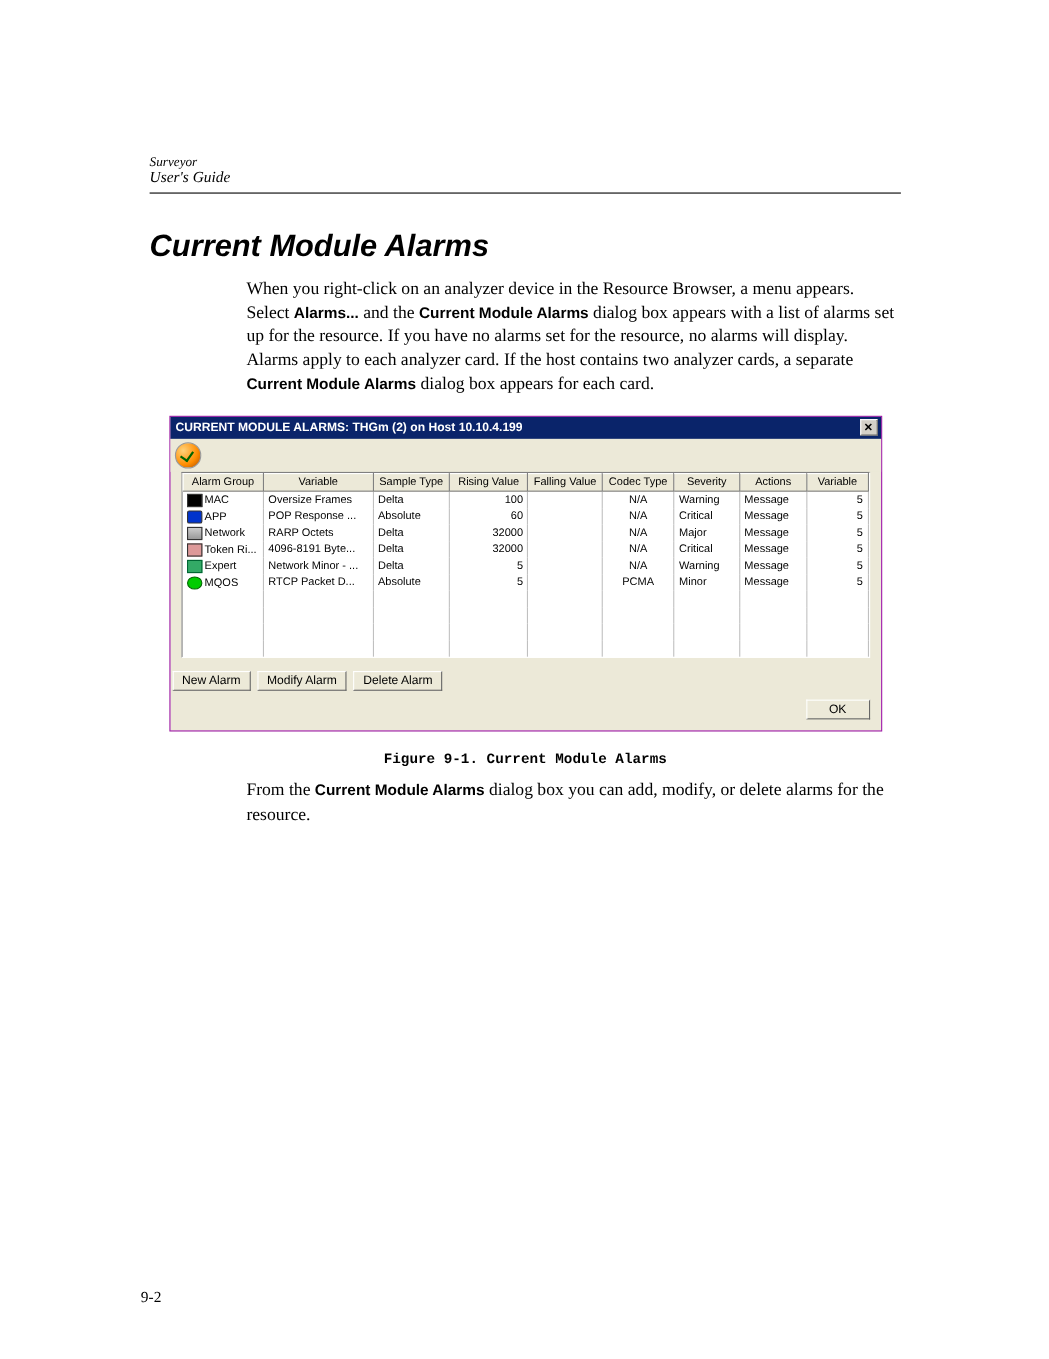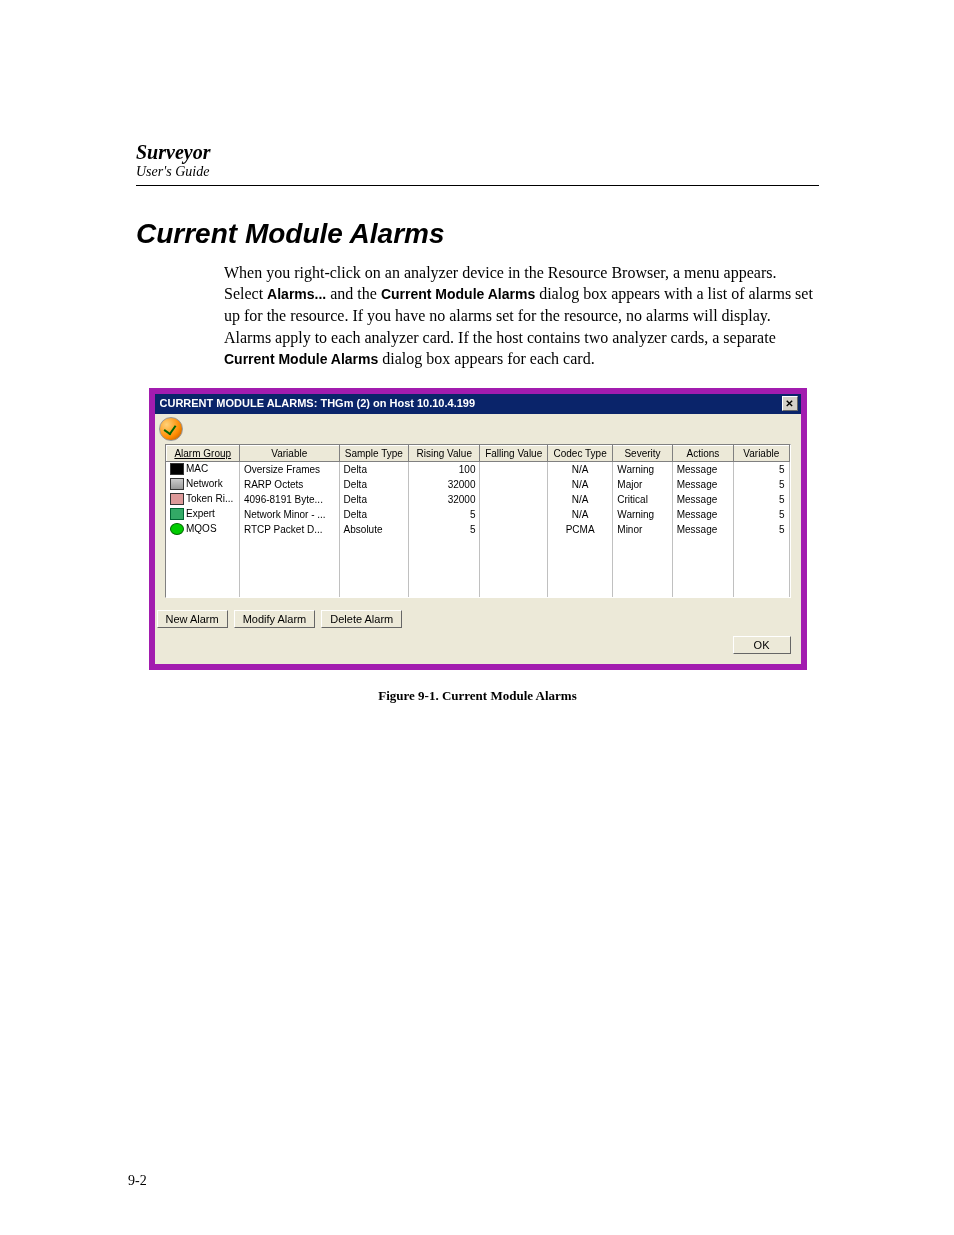--- a/index.html
+++ b/index.html
@@ -18,23 +18,23 @@
     box-sizing: border-box;
     height: 100%;
     position: relative;
   }
   .running-head {
     border-bottom: 1.5px solid #000;
     padding-bottom: 4px;
     margin-bottom: 32px;
   }
   .running-title {
-    font-weight: bold;
+    font-weight: normal;
     font-style: italic;
-    font-size: 20px;
+    font-size: 12px;
     line-height: 1.2;
   }
   .running-sub {
     font-style: italic;
     font-size: 14px;
     line-height: 1.2;
   }
   h1.section {
     font-family: Arial, Helvetica, sans-serif;
     font-style: italic;
@@ -49,21 +49,21 @@
   }
   .body-text p { margin: 0 0 6px 0; }
   .bold-sans {
     font-family: Arial, Helvetica, sans-serif;
     font-weight: bold;
     font-size: 14px;
   }
   .dialog {
     margin: 18px auto 12px auto;
     width: 646px;
-    border: 6px solid #a21caf;
+    border: 1px solid #a21caf;
     background: #ece9d8;
     font-family: Tahoma, Arial, sans-serif;
     font-size: 10px;
     color: #000;
   }
   .titlebar {
     background: #0a246a;
     color: #fff;
     font-weight: bold;
     font-size: 11px;
@@ -134,21 +134,21 @@
     text-align:center;
     white-space:nowrap;
   }
   table.grid td {
     border-right:1px solid #c0c0c0;
     padding:1px 4px;
     white-space:nowrap;
     height:13px;
   }
   table.grid tr.blank td { border-right:1px solid #c0c0c0; }
-  .col-group { width: 64px; text-decoration: underline; }
+  .col-group { width: 64px; }
   .col-var   { width: 90px; }
   .col-st    { width: 60px; }
   .col-rv    { width: 62px; text-align:right; }
   .col-fv    { width: 58px; }
   .col-ct    { width: 56px; text-align:center;}
   .col-sev   { width: 50px; }
   .col-act   { width: 52px; }
   .col-int   { width: 46px; text-align:right;}
   td.num { text-align:right; }
   td.ctr { text-align:center; }
@@ -180,21 +180,21 @@
     font-size:11px;
     cursor:pointer;
   }
   .ok-row {
     padding: 0 10px 10px 10px;
     display:flex;
     justify-content:flex-end;
   }
   .figure-caption {
     text-align:center;
-    font-family: Liberation Serif, serif;
+    font-family: Liberation Mono, monospace;
     font-weight:bold;
     font-size:13px;
     margin: 18px 0 10px 0;
   }
   .page-number {
     position:absolute;
     bottom:46px;
     left:128px;
     font-size:14px;
   }
@@ -251,20 +251,31 @@
             <td>Oversize Frames</td>
             <td>Delta</td>
             <td class="num">100</td>
             <td></td>
             <td class="ctr">N/A</td>
             <td>Warning</td>
             <td>Message</td>
             <td class="num">5</td>
           </tr>
           <tr>
+            <td><span class="icon-chip ic-app"></span><span>APP</span></td>
+            <td>POP Response ...</td>
+            <td>Absolute</td>
+            <td class="num">60</td>
+            <td></td>
+            <td class="ctr">N/A</td>
+            <td>Critical</td>
+            <td>Message</td>
+            <td class="num">5</td>
+          </tr>
+          <tr>
             <td><span class="icon-chip ic-net"></span><span>Network</span></td>
             <td>RARP Octets</td>
             <td>Delta</td>
             <td class="num">32000</td>
             <td></td>
             <td class="ctr">N/A</td>
             <td>Major</td>
             <td>Message</td>
             <td class="num">5</td>
           </tr>
@@ -354,15 +365,22 @@
       <span class="btn">Delete Alarm</span>
       <span class="spacer"></span>
     </div>
     <div class="ok-row">
       <span class="btn" style="padding:2px 20px;">OK</span>
     </div>
   </div>
 
   <div class="figure-caption">Figure 9-1.  Current Module Alarms</div>
 
+  <div class="body-text">
+    <p>
+      <span>From the </span>
+      <span class="bold-sans">Current Module Alarms</span>
+      <span> dialog box you can add, modify, or delete alarms for the resource.</span>
+    </p>
+  </div>
 
   <div class="page-number">9-2</div>
 </div>
 
 </body></html>

